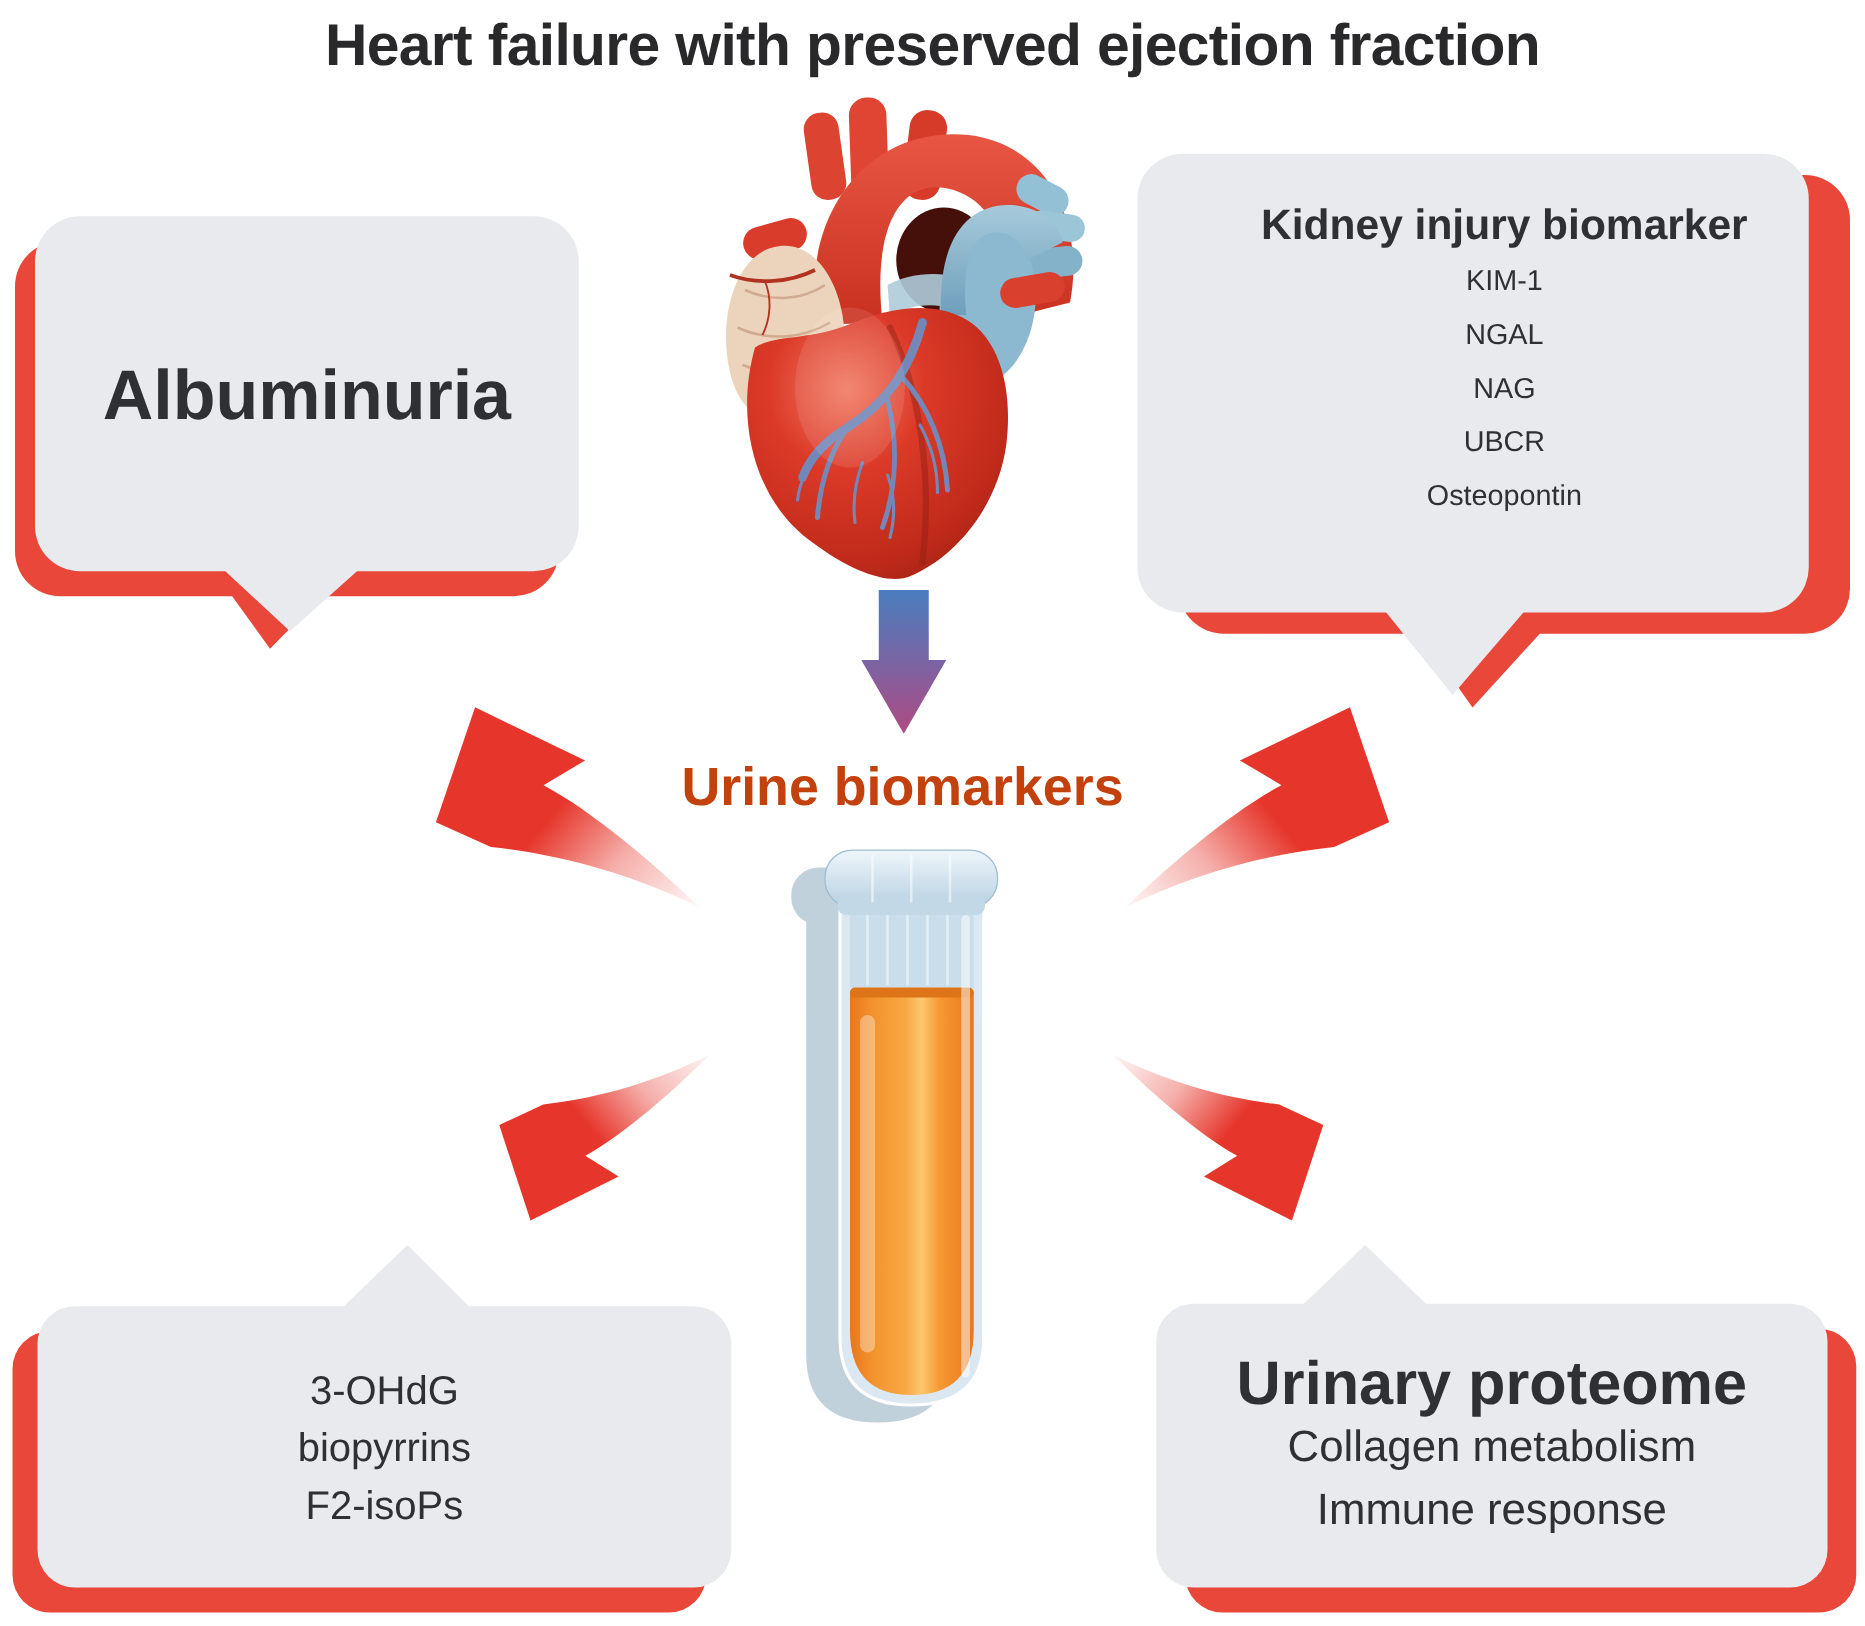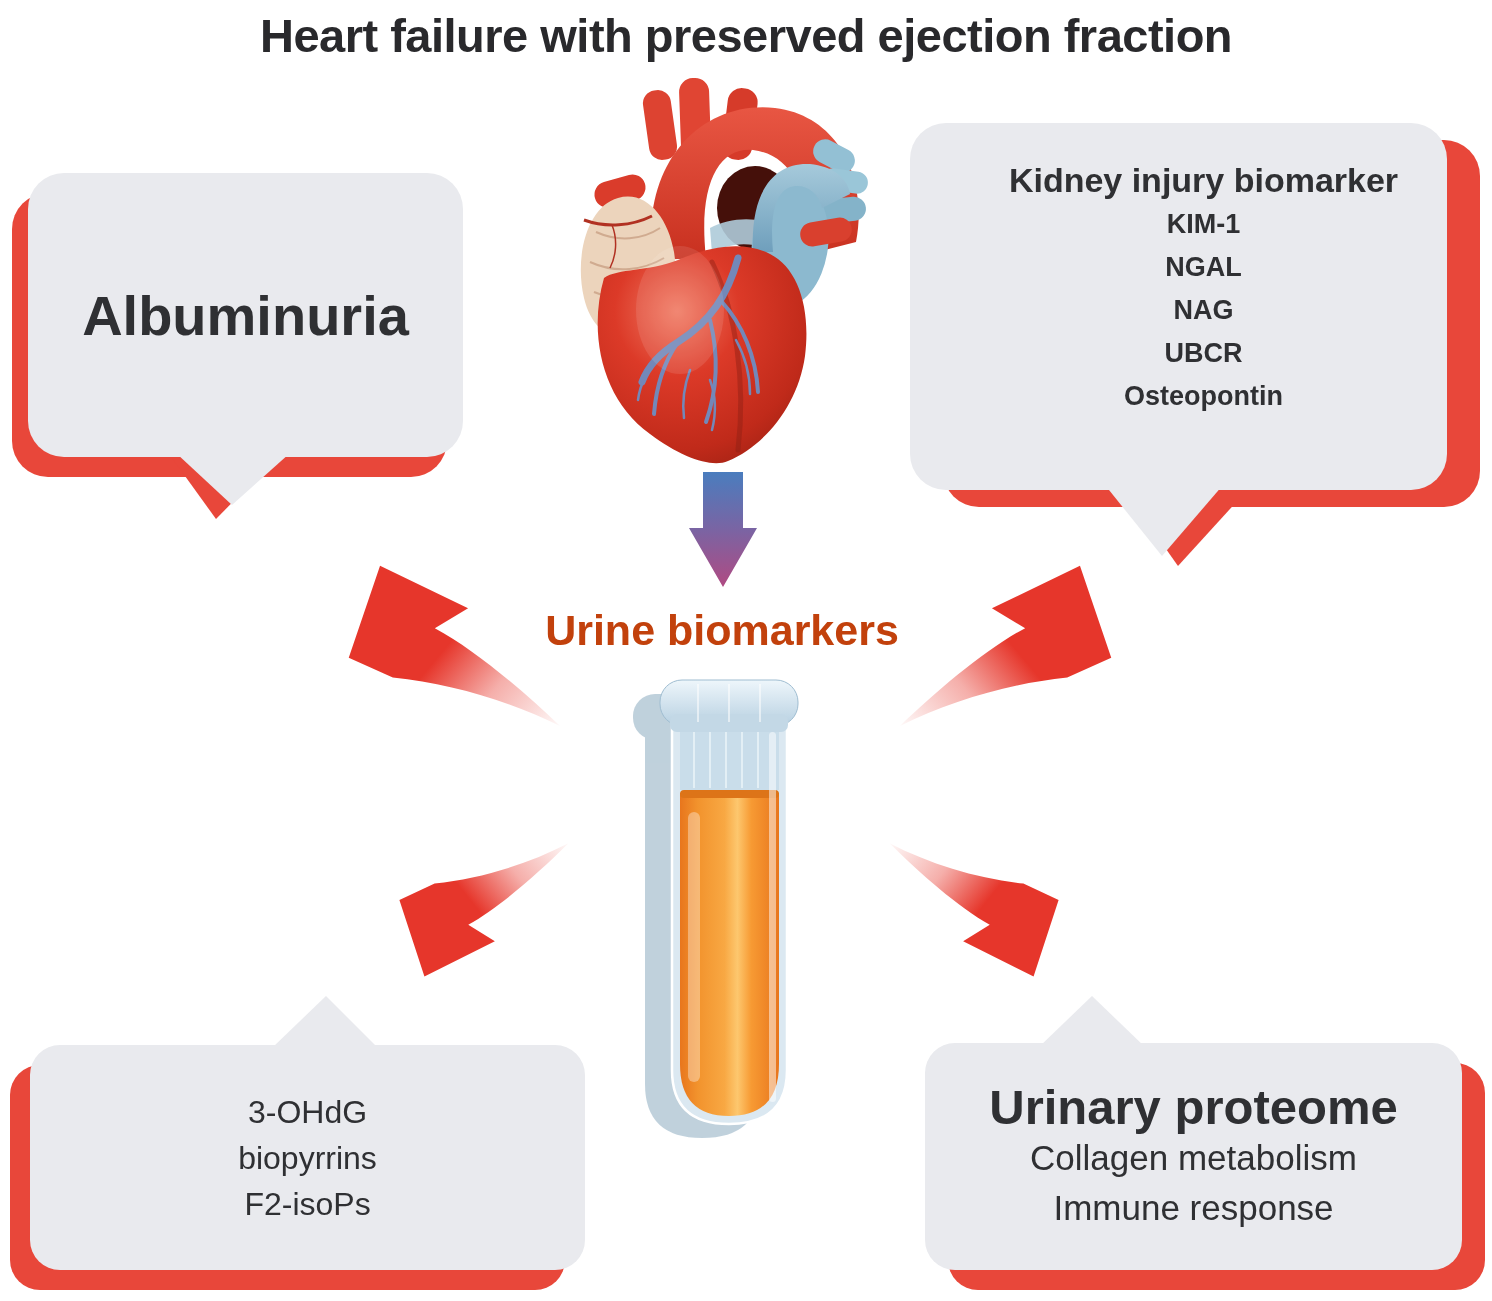--- a/index.html
+++ b/index.html
@@ -9,21 +9,21 @@
   .title{top:8px;left:0;width:100%;text-align:center;font-size:47px;font-weight:700;
          letter-spacing:-0.5px;color:#29292c;}
   .flow-label{top:606px;left:352px;width:740px;text-align:center;font-size:43px;
               font-weight:700;color:#c2410c;}
   .bubble-text{display:flex;flex-direction:column;align-items:center;justify-content:center;
                text-align:center;color:#2f3033;}
   .bubble-title{font-weight:700;}
   .big-word{font-size:56px;font-weight:700;}
   .kidney-text{justify-content:flex-start;padding-top:34px;box-sizing:border-box;margin-left:25px;}
   .kidney-text .bubble-title{font-size:34px;line-height:46px;}
-  .kidney-text .item{font-size:27px;line-height:43px;font-weight:700;}
+  .kidney-text .item{font-size:23px;line-height:43px;font-weight:400;}
   .oxid-text .bubble-title{font-size:34px;line-height:48px;}
   .oxid-text .item{font-size:32px;line-height:46px;font-weight:400;}
   .prot-text .bubble-title{font-size:49px;line-height:52px;}
   .prot-text .item{font-size:35px;line-height:50px;font-weight:400;}
   svg{display:block;}
 </style>
 </head>
 <body>
 
 <div class="canvas">

